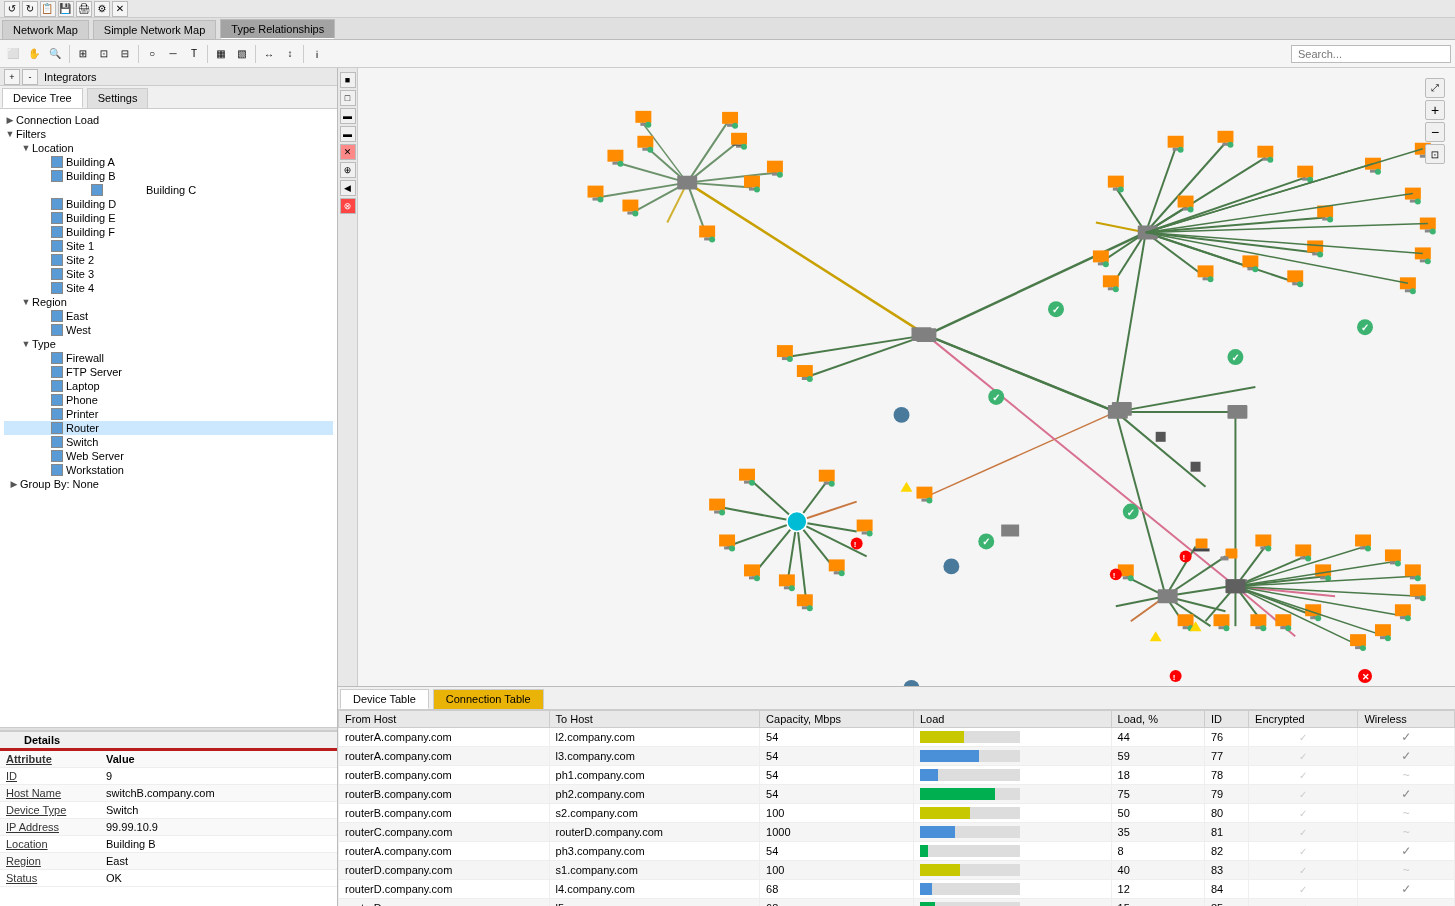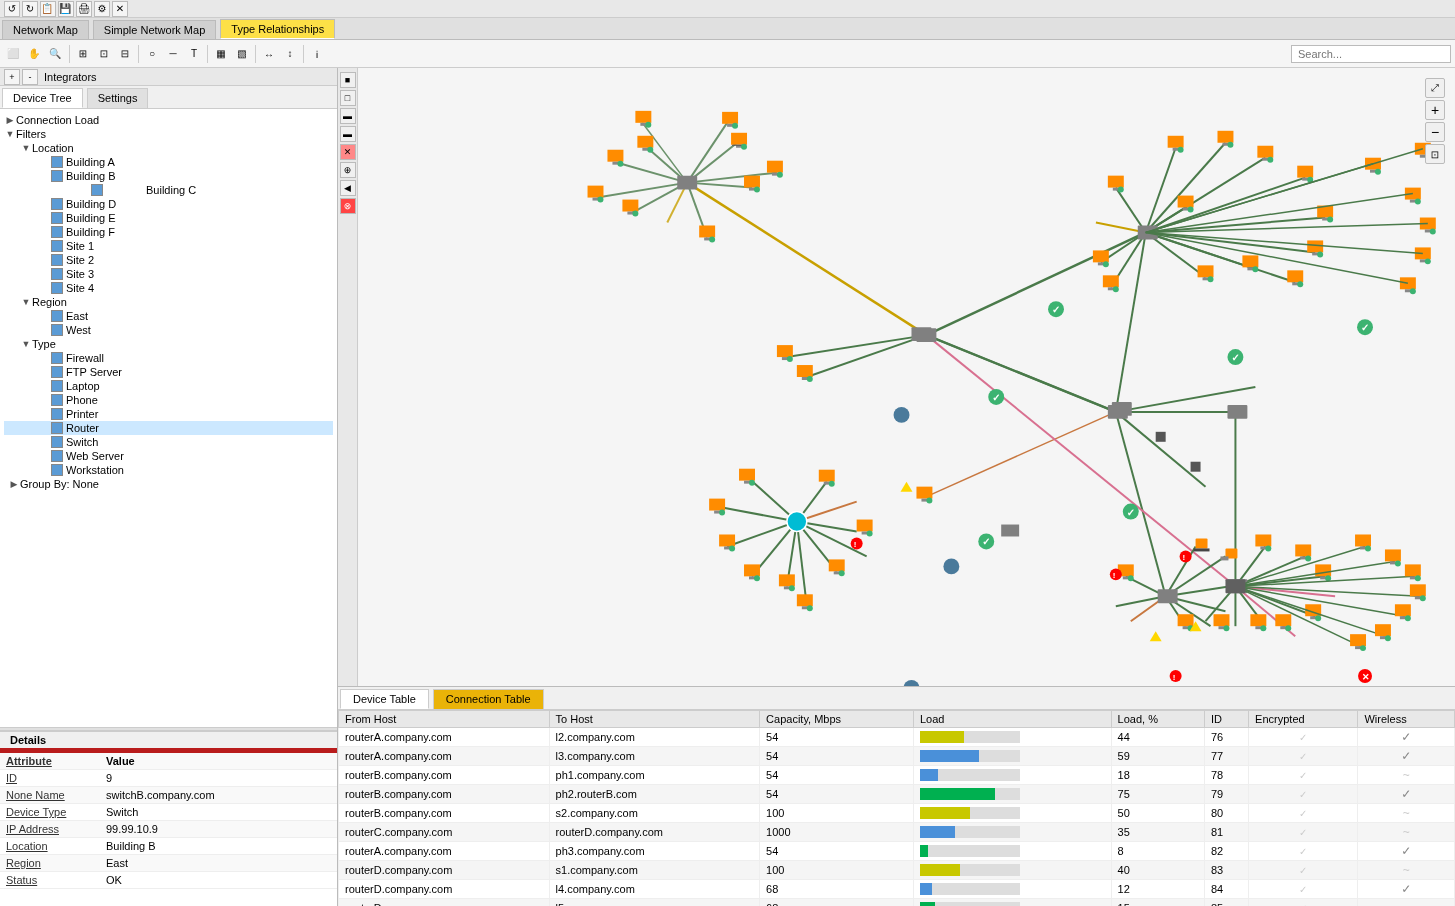--- a/index.html
+++ b/index.html
@@ -32,21 +32,21 @@
       padding: 3px 10px;
       background: #d0d0d0;
       border: 1px solid #bbb;
       border-bottom: none;
       cursor: pointer;
       font-size: 11px;
       margin-right: 2px;
       margin-left: 2px;
     }
     .tab.active {
-      background: #fde047;
+      background: #a3a3a3;
       border-bottom: 1px solid #fff;
     }
 
     
     .second-toolbar {
       height: 28px;
       background: #f5f5f5;
       border-bottom: 1px solid #ccc;
       display: flex;
       align-items: center;
@@ -166,24 +166,24 @@
     }
 
     
     .details-panel {
       background: #fff;
       border-top: 1px solid #ccc;
       overflow-y: auto;
     }
     .details-header {
       background: #f0f0f0;
-      padding: 2px 10px;
+      padding: 2px 24px;
       font-weight: bold;
       font-size: 11px;
-      border-bottom: 5px solid #b91c1c;
+      border-bottom: 3px solid #b91c1c;
     }
     .details-table {
       width: 100%;
       border-collapse: collapse;
     }
     .details-table tr:nth-child(odd) { background: #f9f9f9; }
     .details-table td {
       padding: 2px 6px;
       font-size: 11px;
       border-bottom: 1px solid #eee;
@@ -534,21 +534,21 @@
         <tbody id="details-tbody">
             <tr>
               <td style="font-weight: bold;">Attribute</td>
               <td style="font-weight: bold;">Value</td>
             </tr>
             <tr>
               <td>ID</td>
               <td>9</td>
             </tr>
             <tr>
-              <td>None Name</td>
+              <td>Host Name</td>
               <td>switchB.company.com</td>
             </tr>
             <tr>
               <td>Device Type</td>
               <td>Switch</td>
             </tr>
             <tr>
               <td>IP Address</td>
               <td>99.99.10.9</td>
             </tr>
@@ -1106,21 +1106,21 @@
                     <div class="load-bar" style="width: 18%; background-color: rgb(74, 144, 217);"></div>
                   </div>
                 </td>
                 <td>18</td>
                 <td>78</td>
                 <td style="text-align: center;"><span style="color:#ccc; font-size:10px;">✓</span></td>
                 <td style="text-align: center;"><span style="color:#ccc; font-size:12px;">~</span></td>
               </tr>
               <tr>
                 <td>routerB.company.com</td>
-                <td>ph2.routerB.com</td>
+                <td>ph2.company.com</td>
                 <td>54</td>
                 <td>
                   <div class="load-bar-container">
                     <div class="load-bar" style="width: 75%; background-color: rgb(0, 176, 80);"></div>
                   </div>
                 </td>
                 <td>75</td>
                 <td>79</td>
                 <td style="text-align: center;"><span style="color:#ccc; font-size:10px;">✓</span></td>
                 <td style="text-align: center;"><span style="color:#888; font-size:12px;">✓</span></td>

